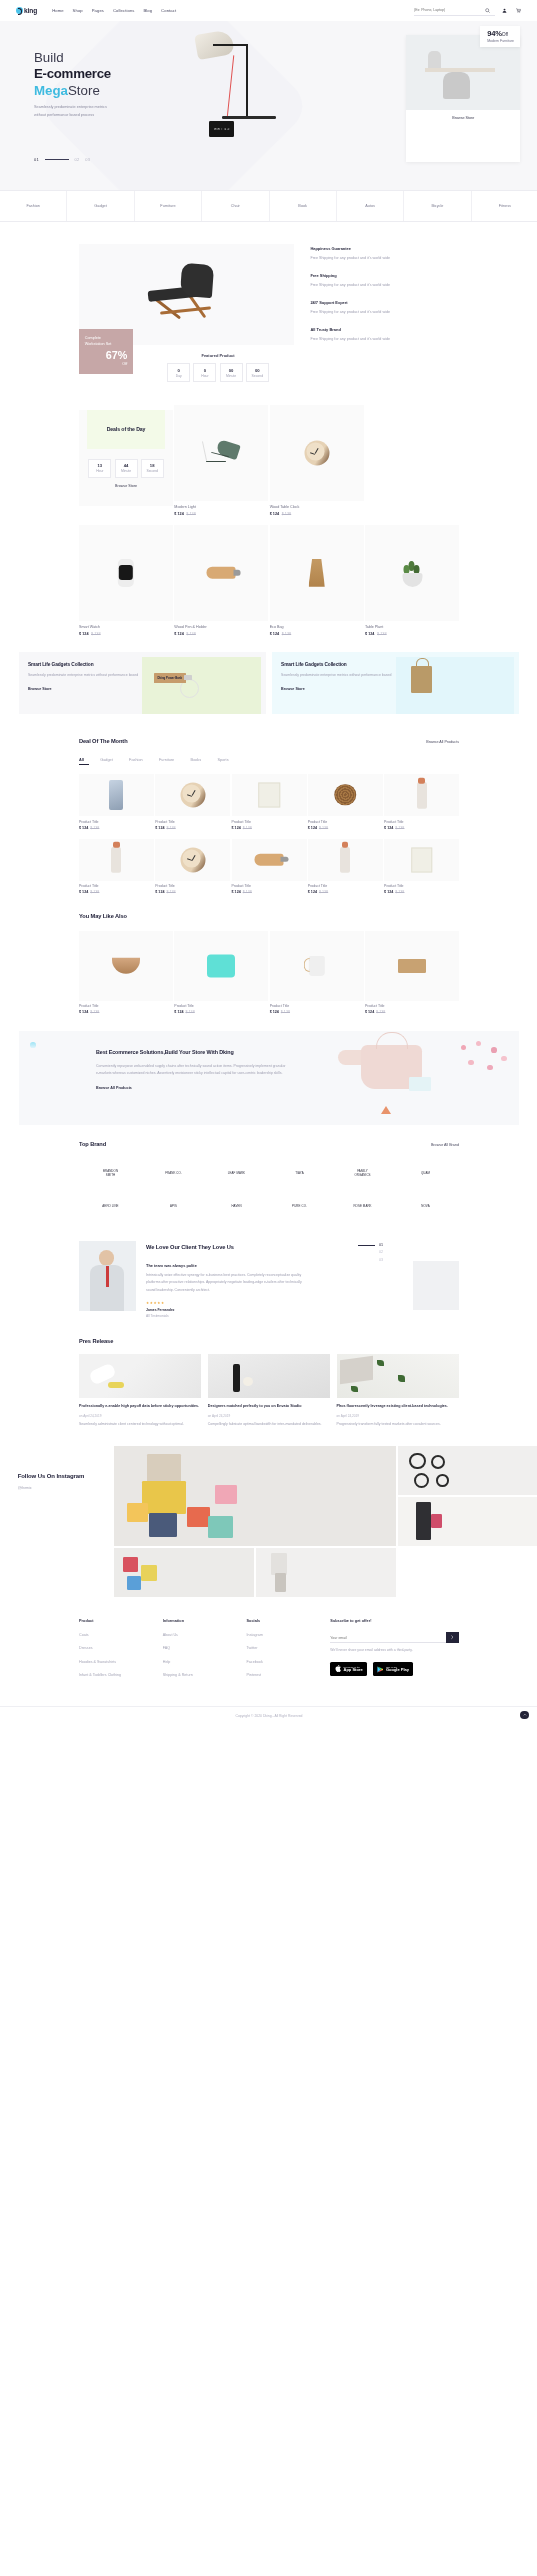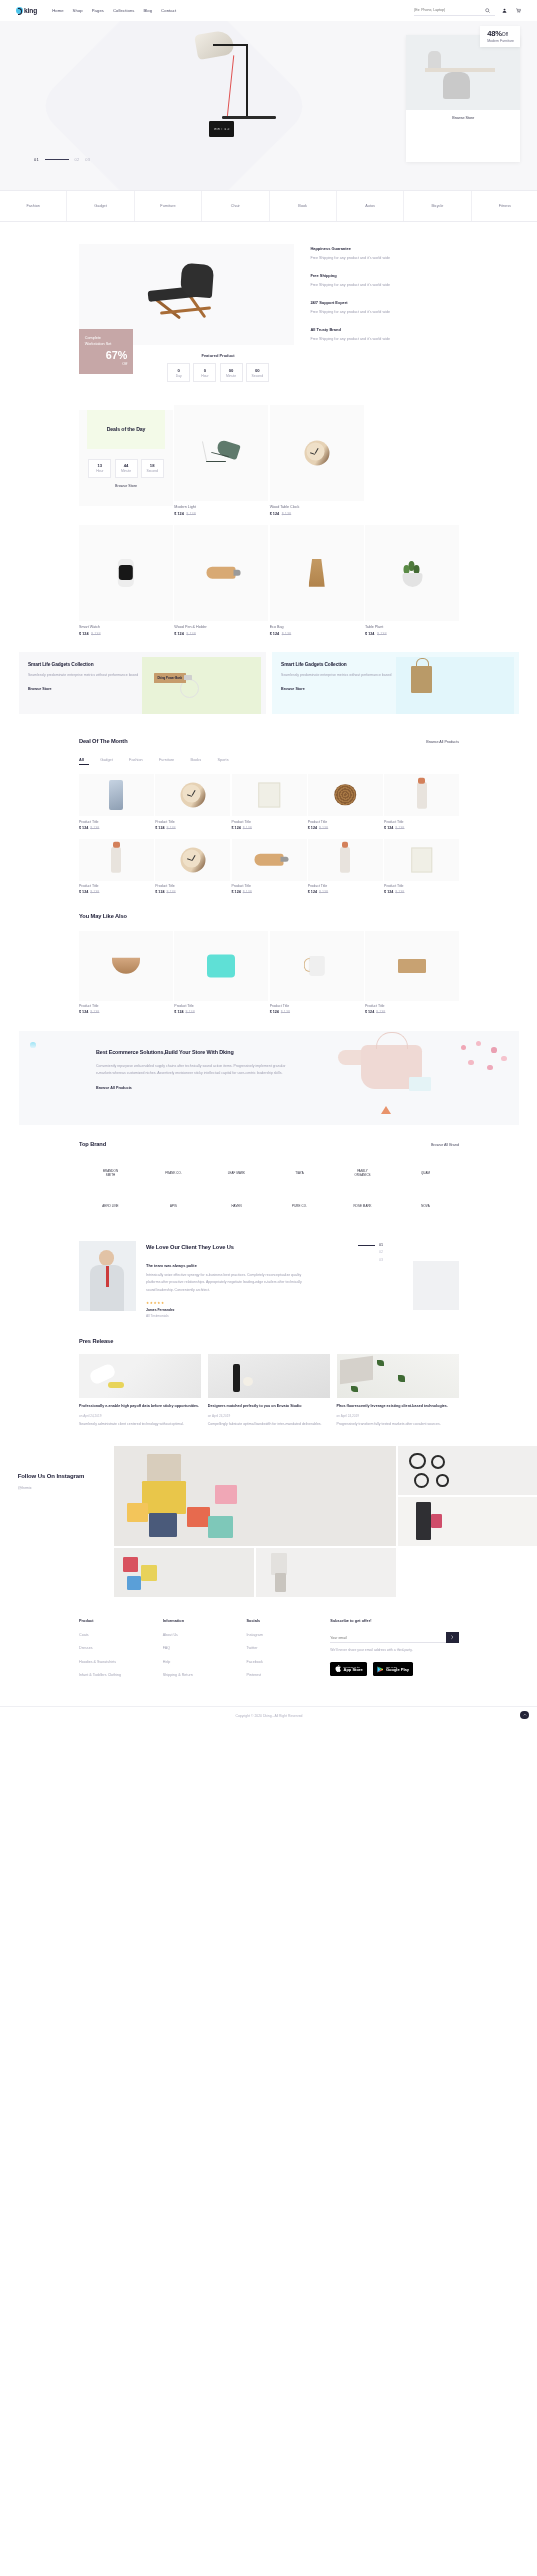--- a/index.html
+++ b/index.html
@@ -368,20 +368,29 @@
             <circle cx="12" cy="13.4" r="1.2" fill="#2b2b3b"></circle>
           </svg>
       </span>
     </div>
   </div>
 
   <div class="hero">
     <div class="hero-bg-shape"></div>
     <div class="hero-dots"></div>
 
+    <div class="hero-copy">
+      <div class="hero-l1">Build</div>
+      <div class="hero-l2">E-commerce</div>
+      <div class="hero-l3"><b>Mega</b><span>Store</span></div>
+      <div class="hero-sub">
+        <div>Seamlessly predominate enterprise metrics</div>
+        <div>without performance based process</div>
+      </div>
+    </div>
 
     <div class="hero-pager">
       <span class="pg active">01</span>
       <span class="bar"></span>
       <span class="pg">02</span>
       <span class="pg">03</span>
     </div>
 
     <div class="hero-img-center">
       <div class="lamp-head"></div>
@@ -394,21 +403,21 @@
       </div>
     </div>
 
     <div class="hero-card">
       <div class="hero-card-img">
         <div class="hc-lamp"></div>
         <div class="hc-desk"></div>
         <div class="hc-chair"></div>
       </div>
       <div class="hero-card-badge">
-        <div class="pct"><span>48%</span><small>Off</small></div>
+        <div class="pct"><span>94%</span><small>Off</small></div>
         <div class="lbl">Modern Furniture</div>
       </div>
       <div class="hero-card-cta">Browse Store</div>
     </div>
   </div>
 
   <div class="cats">
     <div class="cat">Fashion</div>
     <div class="cat">Gadget</div>
     <div class="cat">Furniture</div>

